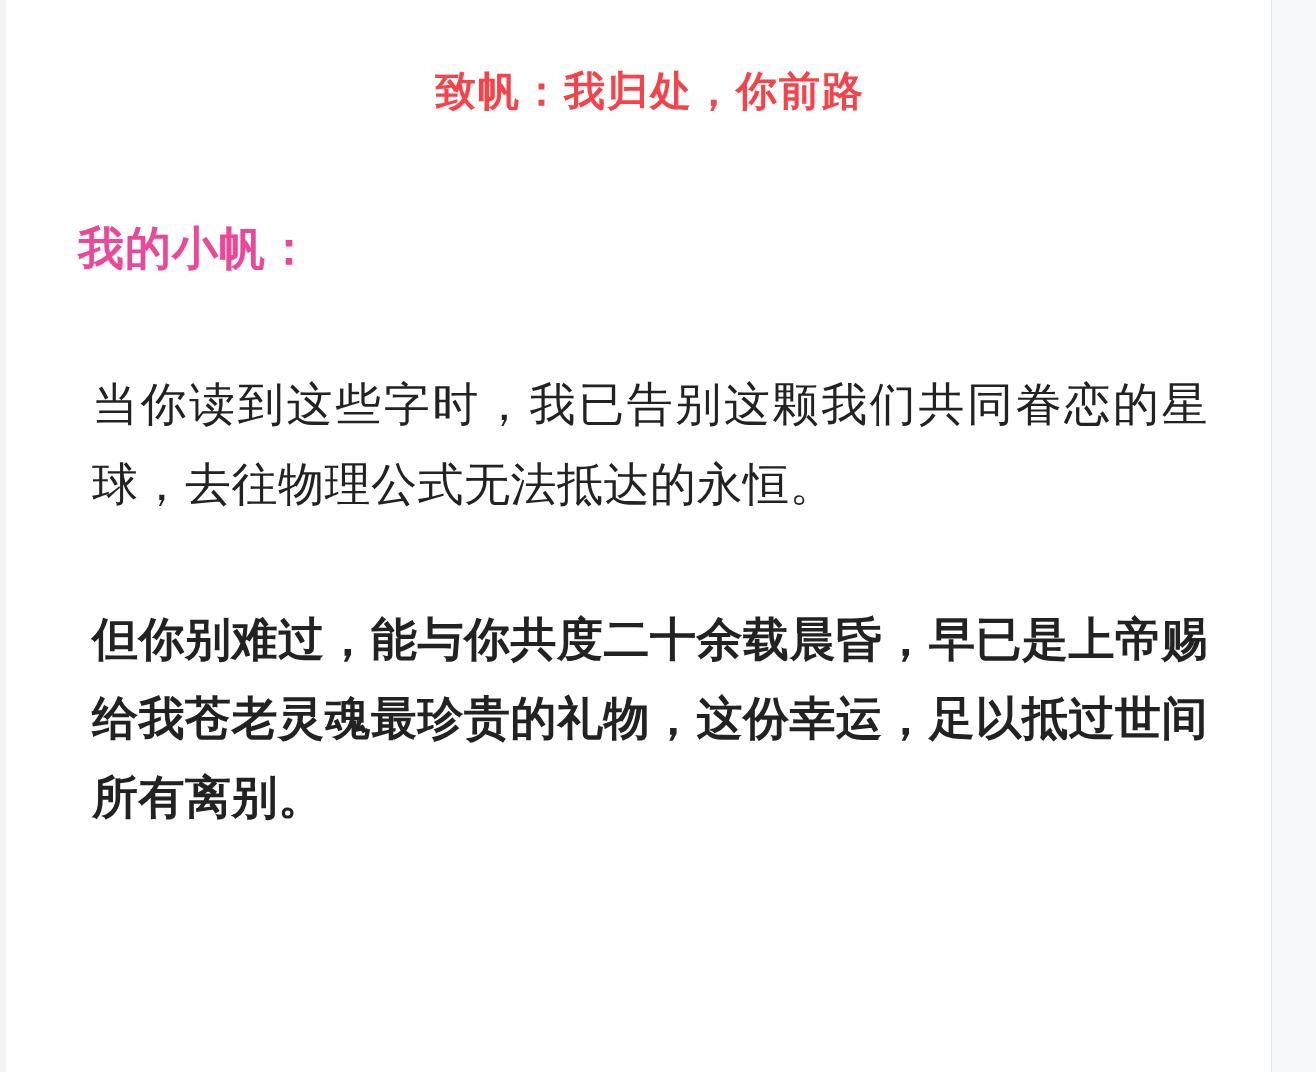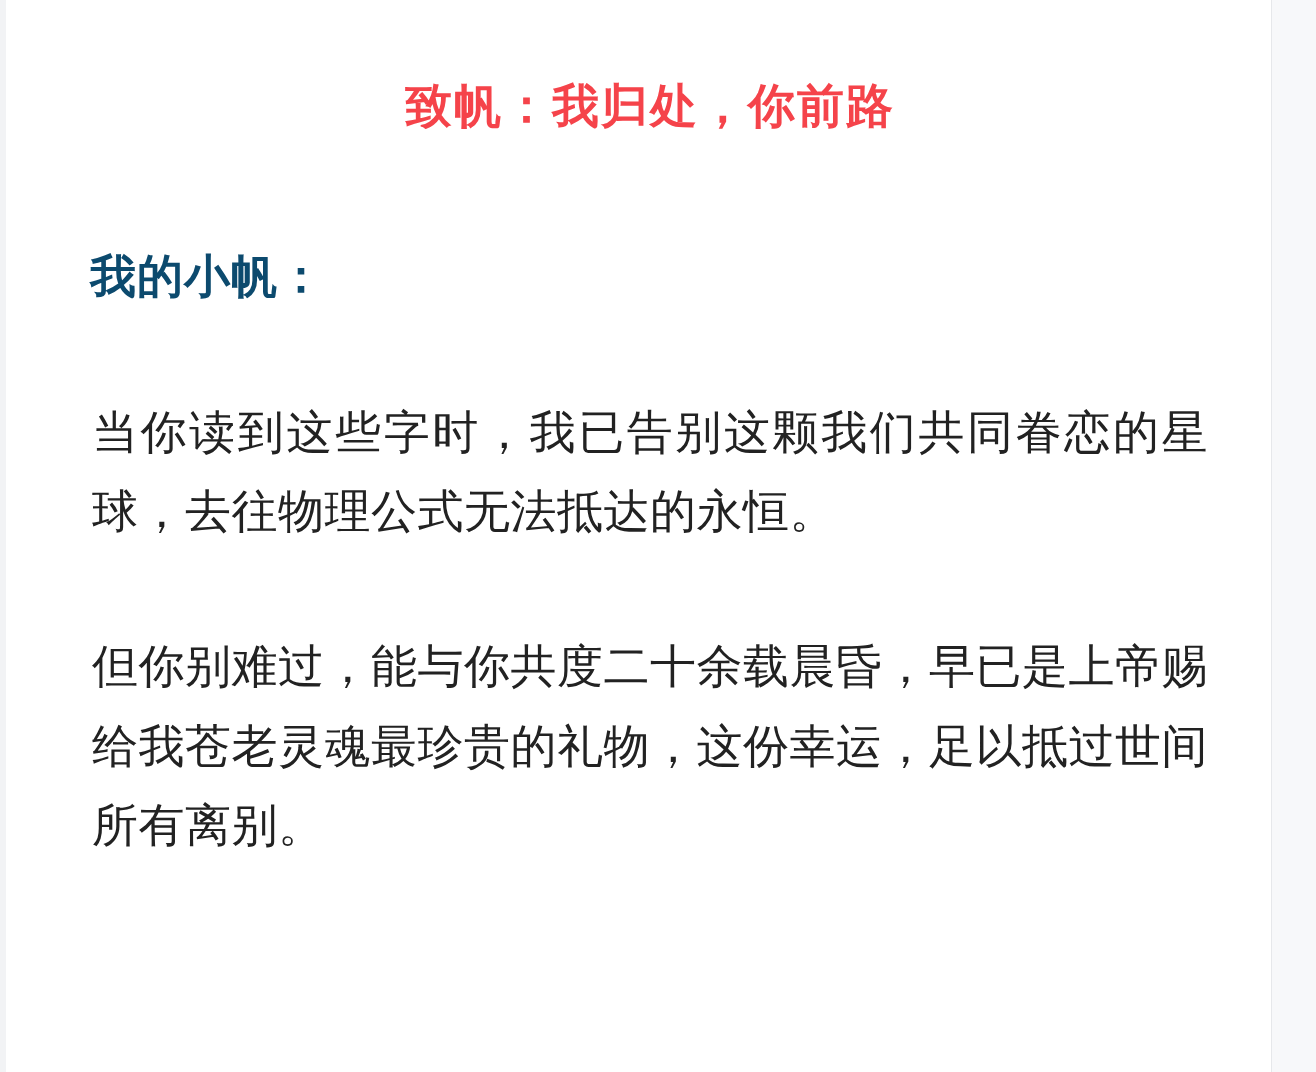--- a/index.html
+++ b/index.html
@@ -39,54 +39,54 @@
     border-left: 1px solid #e6e8eb;
   }
   .content {
     position: absolute;
     left: 70px;
     top: 0;
     width: 1160px;
     height: 100%;
   }
   .doc-title {
-    margin: 13px;
+    margin: 3px;
     padding-top: 62px;
     text-align: center;
     color: #f5434a;
-    font-size: 47px;
+    font-size: 41px;
     font-weight: bold;
     letter-spacing: 2px;
     line-height: 1.3;
     font-family: "Liberation Sans", "DejaVu Sans", sans-serif;
   }
   .salutation {
-    margin: 12px;
+    margin: 0;
     padding-top: 96px;
     padding-left: 8px;
-    color: #0c4a6e;
+    color: #ec4899;
     font-size: 46px;
     font-weight: bold;
     letter-spacing: 1px;
     line-height: 1.35;
   }
   .body-para {
     margin: 14px;
     padding-left: 8px;
     padding-right: 8px;
     color: #222222;
     font-size: 46px;
     font-weight: normal;
     line-height: 1.72;
     letter-spacing: 0.5px;
     text-align: justify;
     text-justify: inter-ideograph;
   }
   .para-1 { padding-top: 72px; }
-  .para-2 { padding-top: 62px; }
+  .para-2 { padding-top: 62px; font-weight: bold; }
 </style>
 </head>
 <body>
 
 <div class="page">
 
   <div class="gutter-left"></div>
 
   <div class="content">
 

